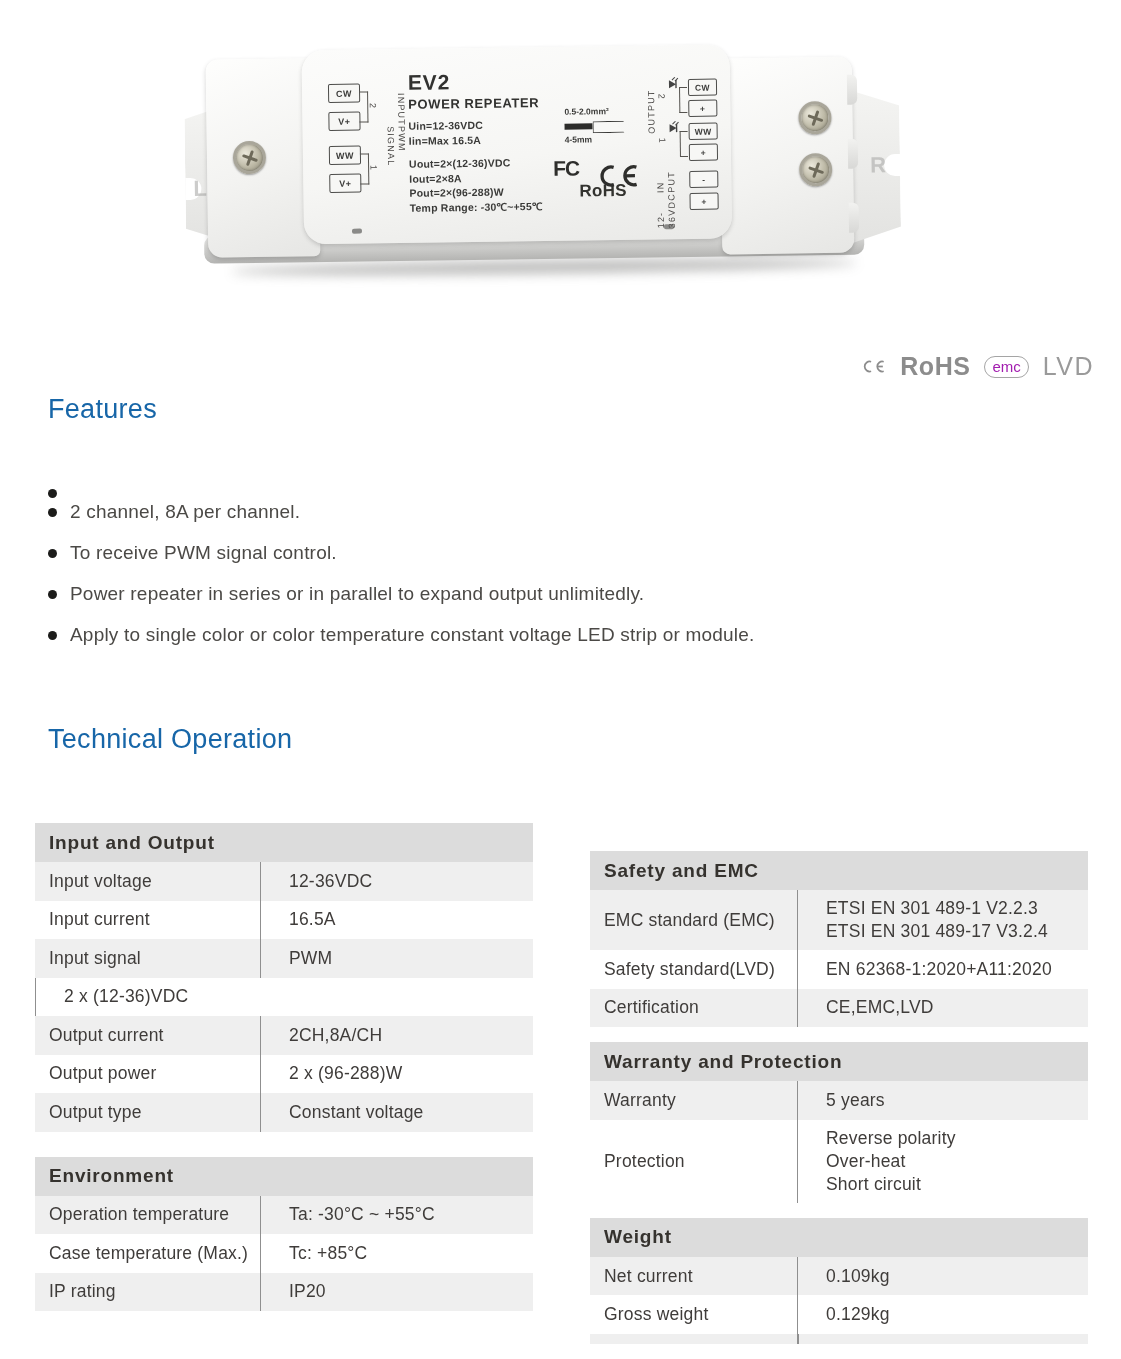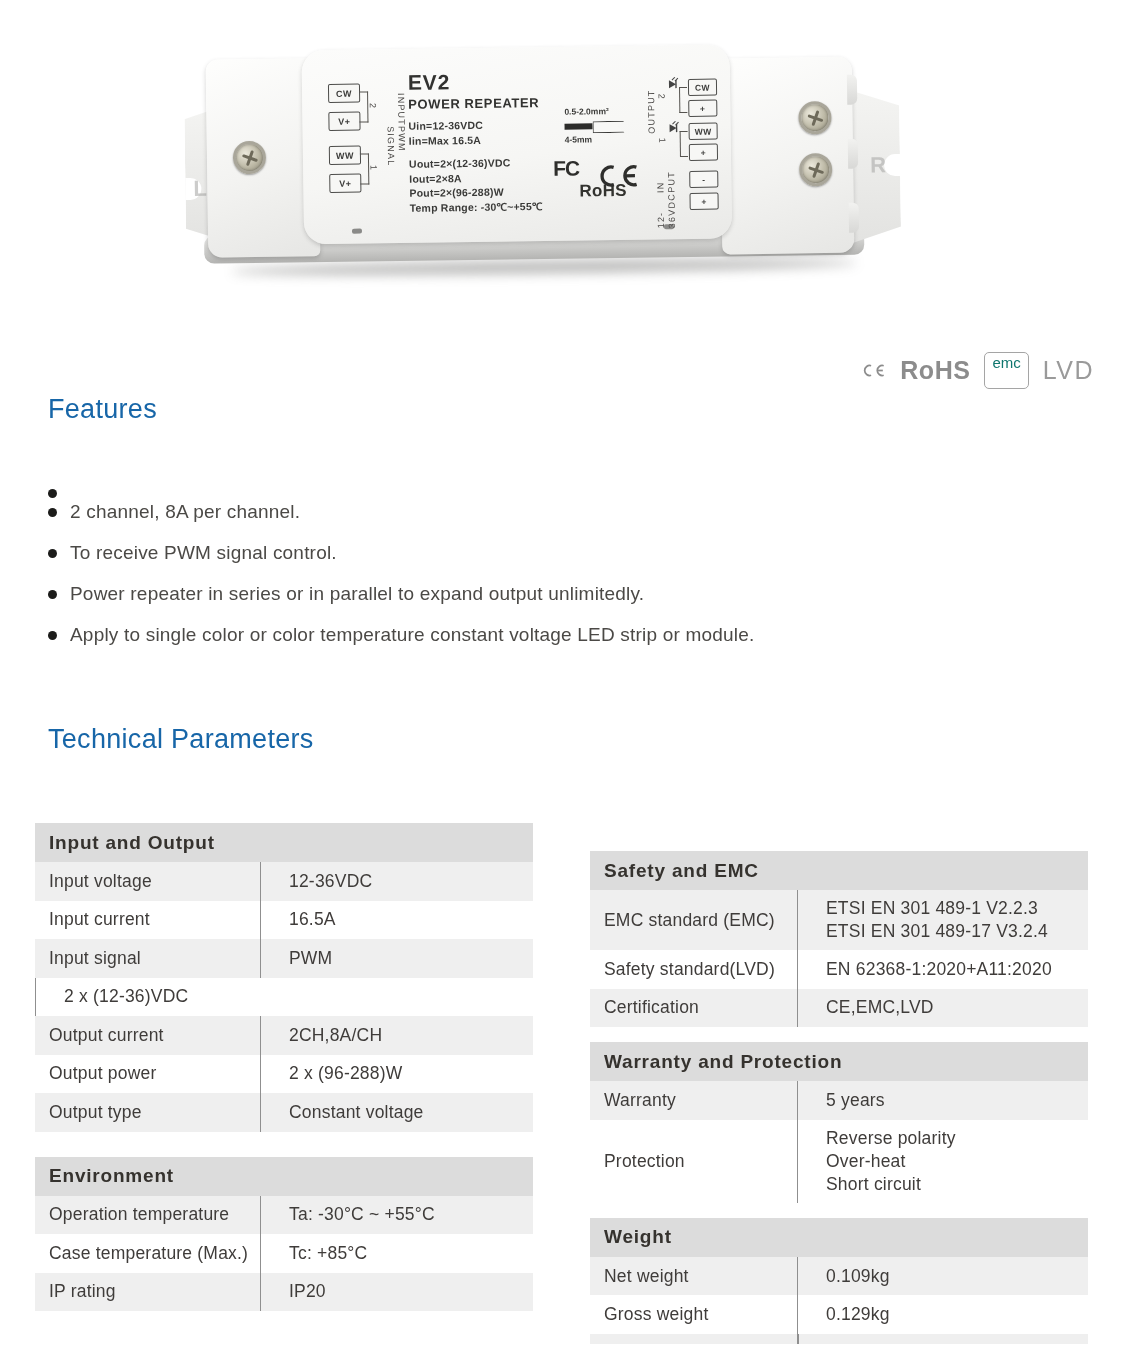--- a/index.html
+++ b/index.html
@@ -67,21 +67,21 @@
   .marks{position:absolute;left:250px;top:110px;width:110px;}
   .fcc{font-size:21px;font-weight:900;letter-spacing:-1px;color:#2e2e2c;display:inline-block;}
   .rohs-dev{font-size:17px;font-weight:bold;color:#33332f;letter-spacing:.3px;margin-top:1px;margin-left:26px;}
   .term-out{position:absolute;left:344px;top:34px;width:84px;}
   .led{position:absolute;width:15px;height:13px;}
   .ce-dev{position:absolute;left:44px;top:8px;}
 
   
   .certline{position:absolute;top:352px;left:862px;width:232px;display:flex;align-items:center;gap:14px;}
   .rohs-big{font-size:25px;font-weight:bold;color:#8c8c8c;letter-spacing:.5px;}
-  .emcbox{font-size:15px;color:#0f766e;border:1.5px solid #a5a5a5;border-radius:5px;padding:1px 7px 17px 7px;}
+  .emcbox{font-size:15px;color:#a21caf;border:1.5px solid #a5a5a5;border-radius:11px;padding:1px 7px 2px 7px;}
   .lvd{font-size:25px;color:#9a9a9a;letter-spacing:1.5px;}
 
   
   .sec-title{position:absolute;left:48px;font-size:27px;color:#1766a8;letter-spacing:.3px;}
   .features-list{position:absolute;left:48px;top:482px;width:900px;}
   .feat{position:relative;padding-left:22px;margin-bottom:19px;font-size:19px;color:#4b4946;
         letter-spacing:.2px;}
   .feat .dot{position:absolute;left:0;top:7px;width:9px;height:9px;border-radius:50%;background:#1c1c1a;}
 
   
@@ -233,21 +233,21 @@
 
   <div class="sec-title" style="top:394px;">Features</div>
   <div class="features-list">
     <div class="feat"><span class="dot"></span></div>
     <div class="feat"><span class="dot"></span><span>2 channel, 8A per channel.</span></div>
     <div class="feat"><span class="dot"></span><span>To receive PWM signal control.</span></div>
     <div class="feat"><span class="dot"></span><span>Power repeater in series or in parallel to expand output unlimitedly.</span></div>
     <div class="feat"><span class="dot"></span><span>Apply to single color or color temperature constant voltage LED strip or module.</span></div>
   </div>
 
-  <div class="sec-title" style="top:724px;">Technical Parameters</div>
+  <div class="sec-title" style="top:724px;">Technical Operation</div>
 
   <div class="tables-col col-l">
     <div class="param-table">
         <div class="thead">Input and Output</div>
         <div class="tbody">
           <div class="trow">
             <div class="cl">Input voltage</div>
             <div class="cv">12-36VDC</div>
           </div>
           <div class="trow">
@@ -325,21 +325,21 @@
             <div class="cv">Reverse polarity
 Over-heat
 Short circuit</div>
           </div>
         </div>
       </div>
     <div class="param-table">
         <div class="thead">Weight</div>
         <div class="tbody">
           <div class="trow">
-            <div class="cl">Net weight</div>
+            <div class="cl">Net current</div>
             <div class="cv">0.109kg</div>
           </div>
           <div class="trow">
             <div class="cl">Gross weight</div>
             <div class="cv">0.129kg</div>
           </div>
         </div>
       </div>
     <div class="partial-row"></div>
   </div>

